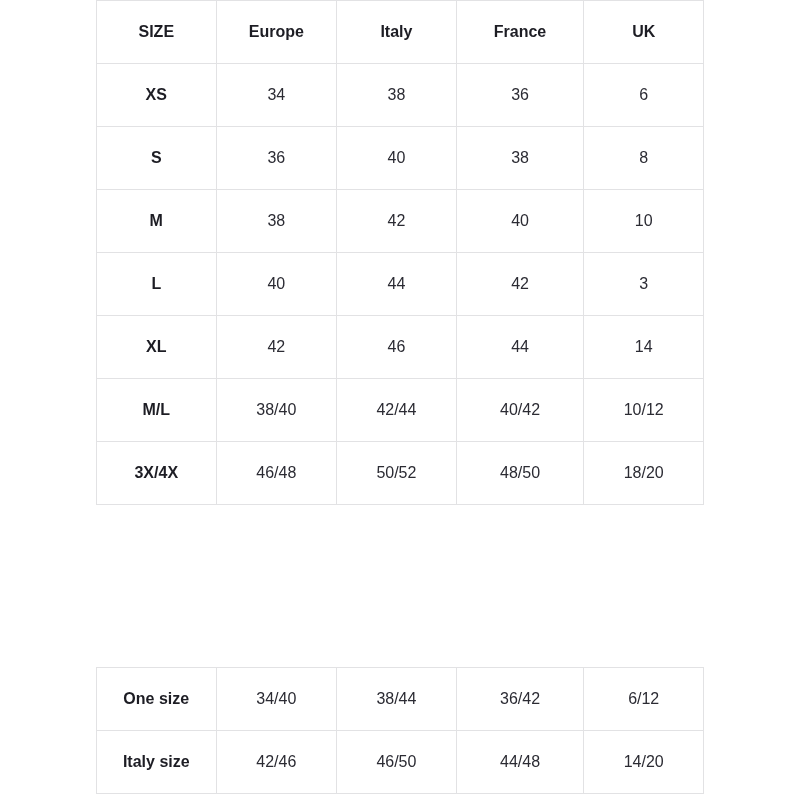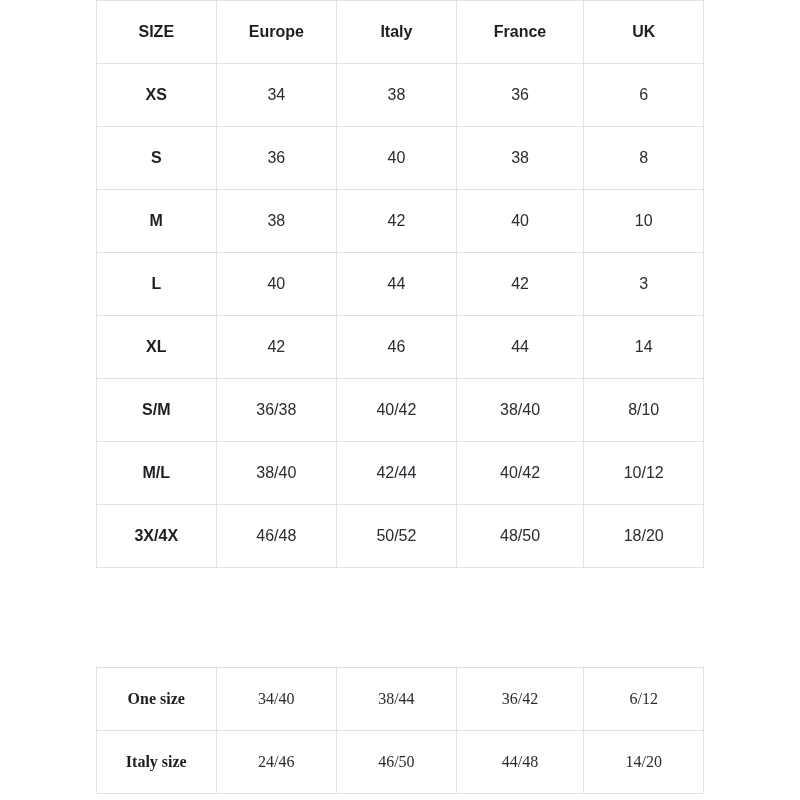--- a/index.html
+++ b/index.html
@@ -16,21 +16,21 @@
     height: 800px;
     background: #ffffff;
     box-sizing: border-box;
   }
   .table-wrap {
     position: absolute;
     left: 96px;
     width: 608px;
   }
   #size-table-main { top: 0; }
-  #size-table-extra { top: 667px; font-family: Liberation Serif, serif; }
+  #size-table-extra { top: 667px; }
 
   table.size-table {
     border-collapse: collapse;
     width: 608px;
     table-layout: fixed;
   }
   table.size-table td,
   table.size-table th {
     border: 1px solid #e2e2e4;
     text-align: center;
@@ -107,27 +107,20 @@
           <td>3</td>
         </tr>
         <tr>
           <td class="rowhead">XL</td>
           <td>42</td>
           <td>46</td>
           <td>44</td>
           <td>14</td>
         </tr>
         <tr>
-          <td class="rowhead">S/M</td>
-          <td>36/38</td>
-          <td>40/42</td>
-          <td>38/40</td>
-          <td>8/10</td>
-        </tr>
-        <tr>
           <td class="rowhead">M/L</td>
           <td>38/40</td>
           <td>42/44</td>
           <td>40/42</td>
           <td>10/12</td>
         </tr>
         <tr>
           <td class="rowhead">3X/4X</td>
           <td>46/48</td>
           <td>50/52</td>
@@ -150,21 +143,21 @@
       <tbody>
         <tr>
           <td class="rowhead">One size</td>
           <td>34/40</td>
           <td>38/44</td>
           <td>36/42</td>
           <td>6/12</td>
         </tr>
         <tr>
           <td class="rowhead">Italy size</td>
-          <td>24/46</td>
+          <td>42/46</td>
           <td>46/50</td>
           <td>44/48</td>
           <td>14/20</td>
         </tr>
       </tbody>
     </table>
   </div>
 
 </div>
 

